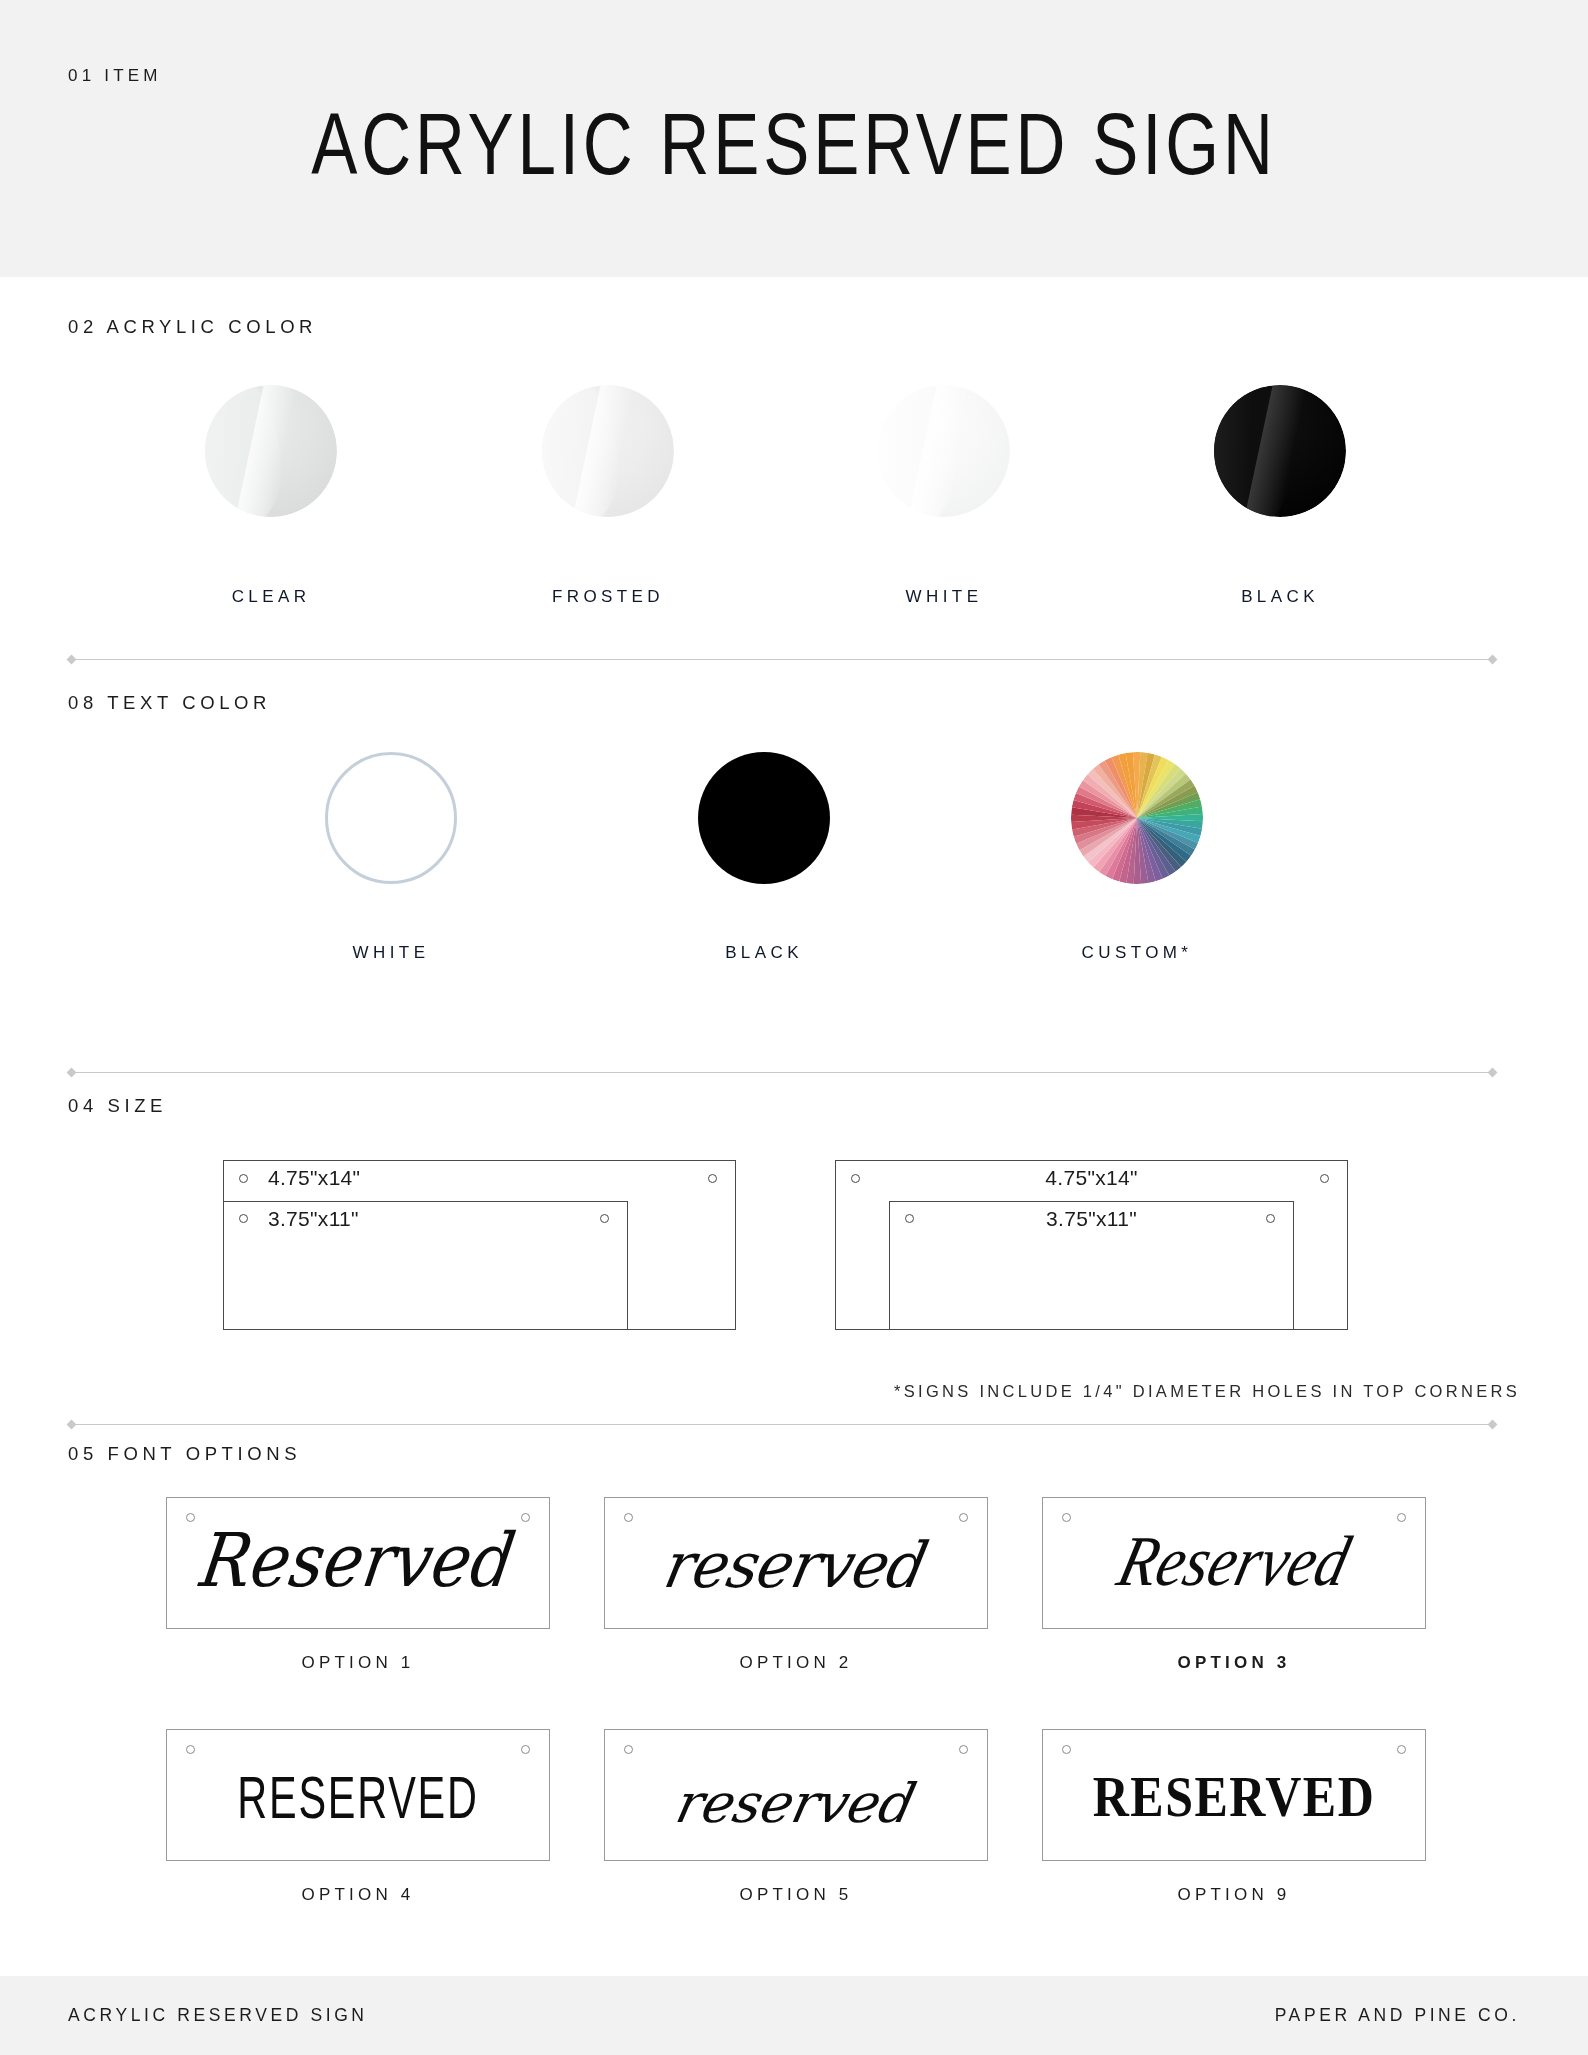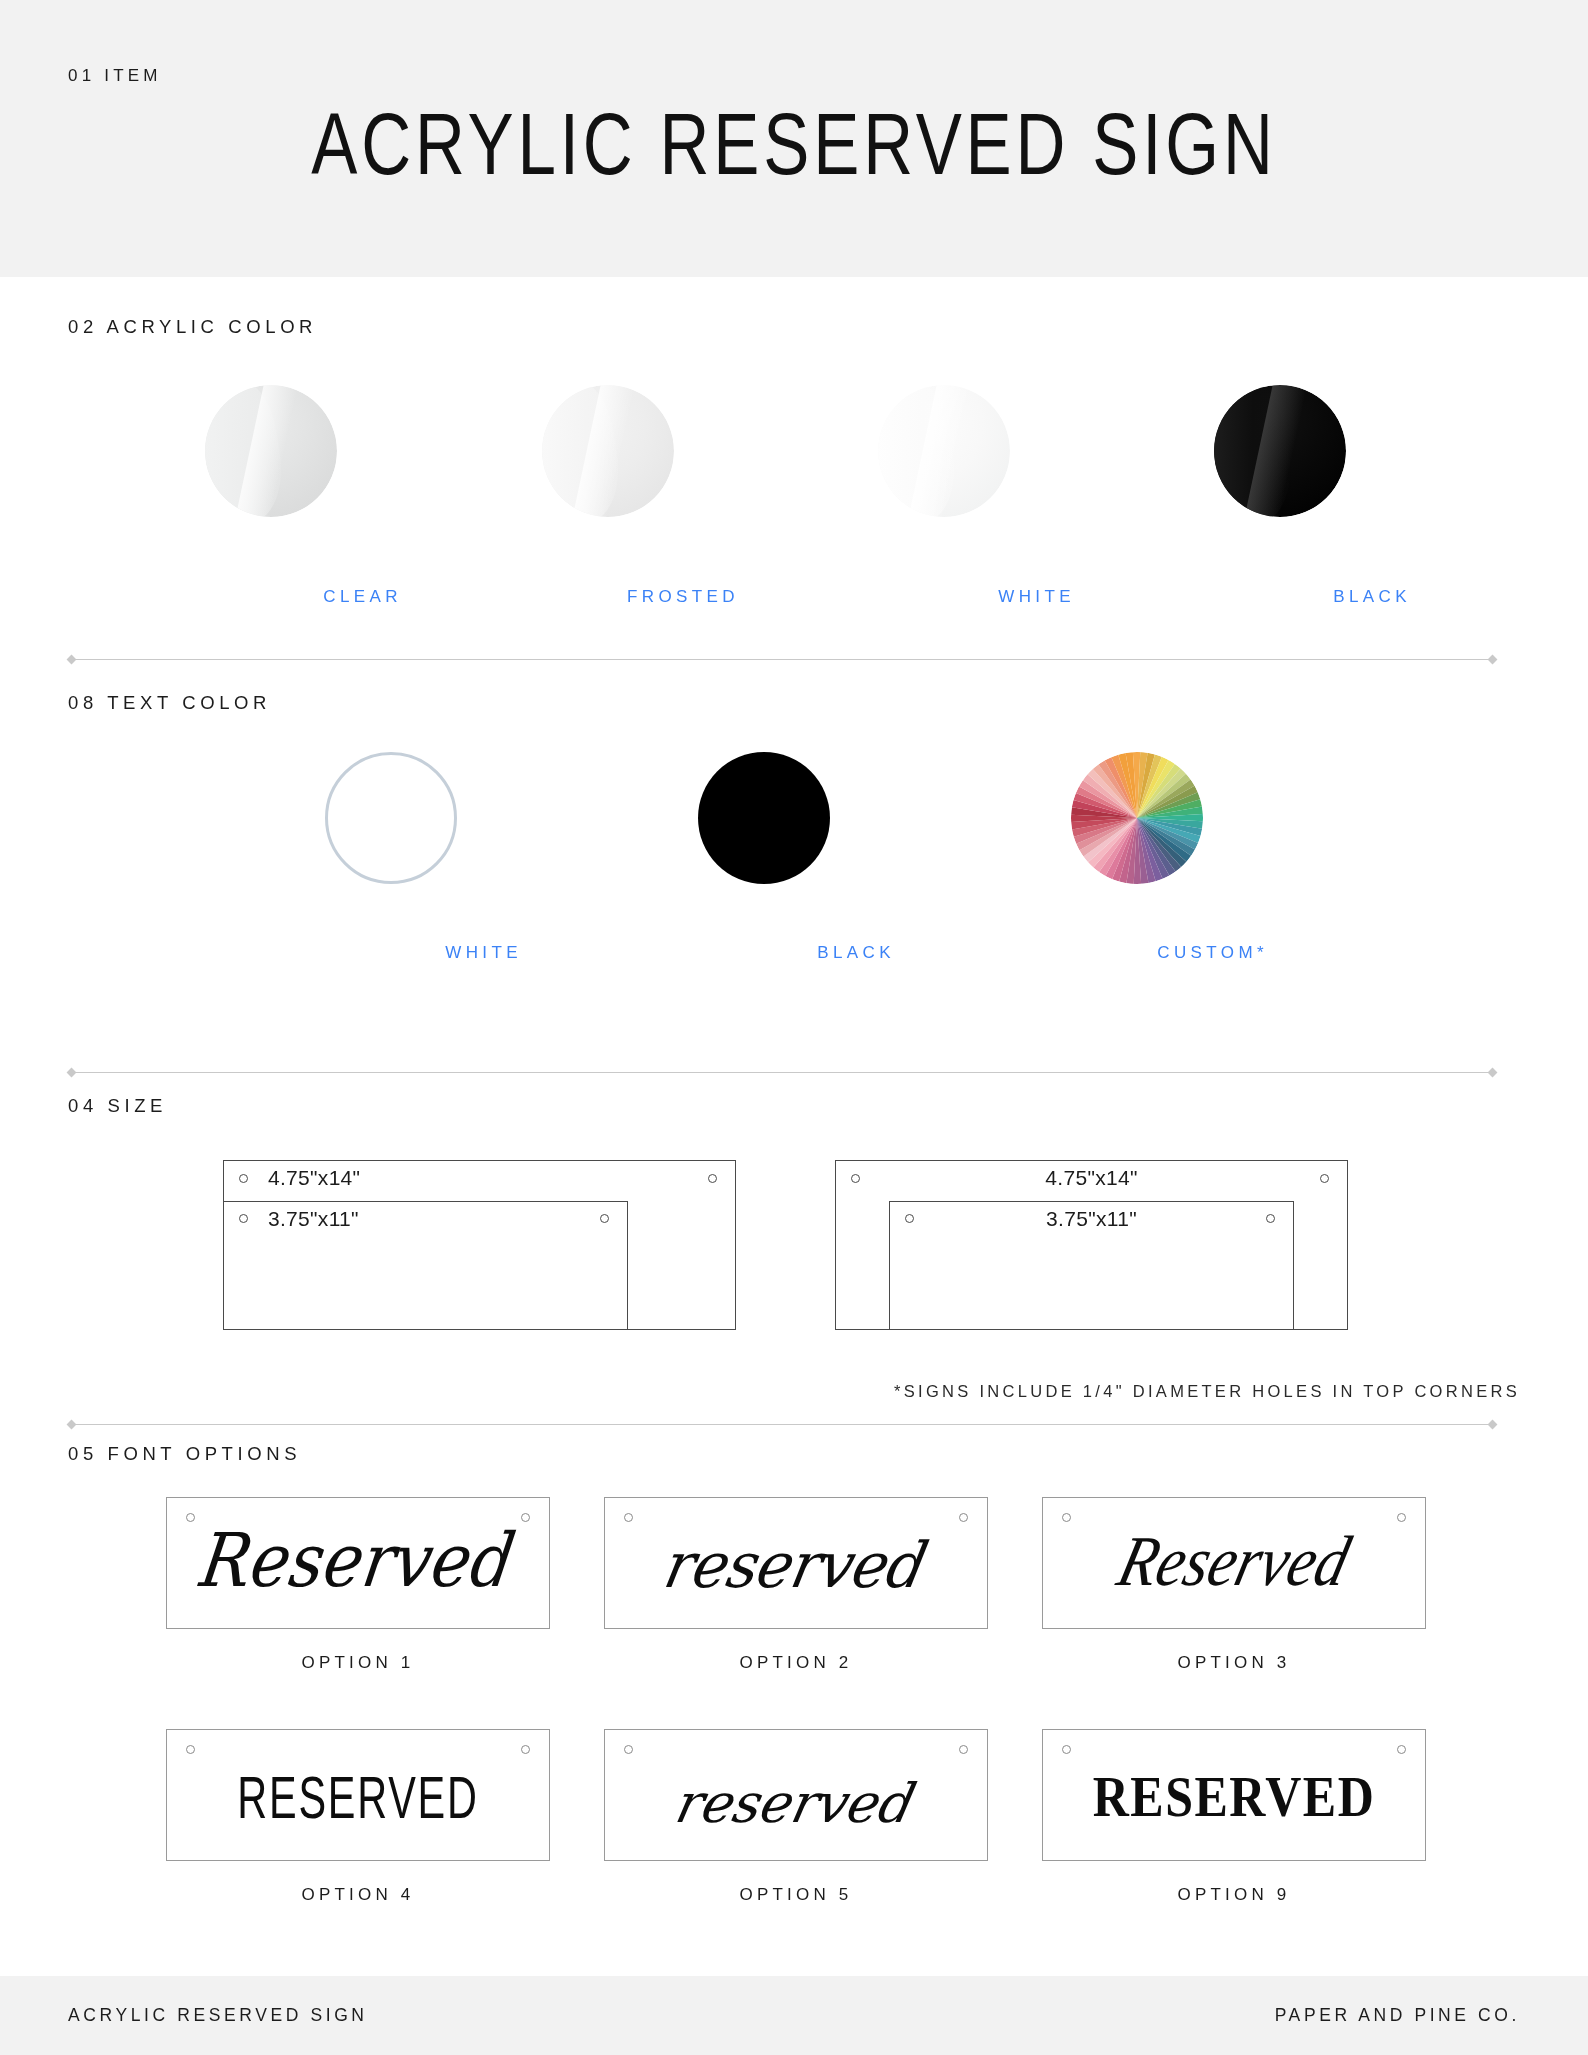--- a/index.html
+++ b/index.html
@@ -123,22 +123,22 @@
   .sw-white .sheen { background: linear-gradient(90deg, rgba(255,255,255,0.9), rgba(255,255,255,0)); }
 
   .sw-black .body { background: radial-gradient(circle at 40% 26%, #121212 0%, #090909 45%, #030303 78%, #000000 100%); }
   .sw-black .gloss { background: linear-gradient(100deg, #242424 0%, #0e0e0e 55%, rgba(14,14,14,0) 100%); }
   .sw-black .sheen { background: linear-gradient(90deg, rgba(90,90,90,0.55), rgba(0,0,0,0)); }
 
   .swatch-caption {
     position: absolute;
     font-size: 17px;
     letter-spacing: 4.4px;
-    color: #3b82f6;
-    text-align: right;
+    color: #0f172a;
+    text-align: center;
     white-space: nowrap;
   }
 
   
   .tc {
     position: absolute;
     width: 132px; height: 132px;
     border-radius: 50%;
   }
   .tc-white {
@@ -459,21 +459,21 @@
     <div class="fo-hole" style="right:19px; top:15px;"></div>
     <div class="fo-sample script-b" style="top:32px;">reserved</div>
   </div>
   <div class="fo-caption" style="left:604px; top:1653px; width:384px;">OPTION 2</div>
 
   <div class="fo-card" style="left:1042px; top:1497px; width:384px; height:132px;">
     <div class="fo-hole" style="left:19px; top:15px;"></div>
     <div class="fo-hole" style="right:19px; top:15px;"></div>
     <div class="fo-sample script-c" style="top:28px;">Reserved</div>
   </div>
-  <div class="fo-caption" style="left:1042px; top:1653px; width:384px;">OPTION 3</div>
+  <div class="fo-caption" style="left:1042px; top:1653px; width:384px;font-weight:bold;">OPTION 3</div>
 
   <div class="fo-card" style="left:166px; top:1729px; width:384px; height:132px;">
     <div class="fo-hole" style="left:19px; top:15px;"></div>
     <div class="fo-hole" style="right:19px; top:15px;"></div>
     <div class="fo-sample sans-caps" style="top:40px;">RESERVED</div>
   </div>
   <div class="fo-caption" style="left:166px; top:1885px; width:384px;">OPTION 4</div>
 
   <div class="fo-card" style="left:604px; top:1729px; width:384px; height:132px;">
     <div class="fo-hole" style="left:19px; top:15px;"></div>

